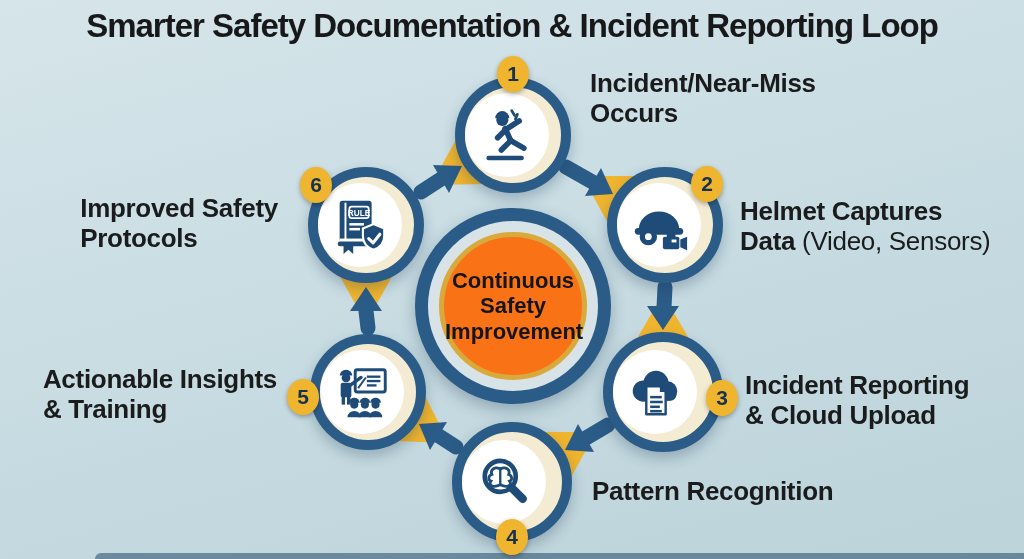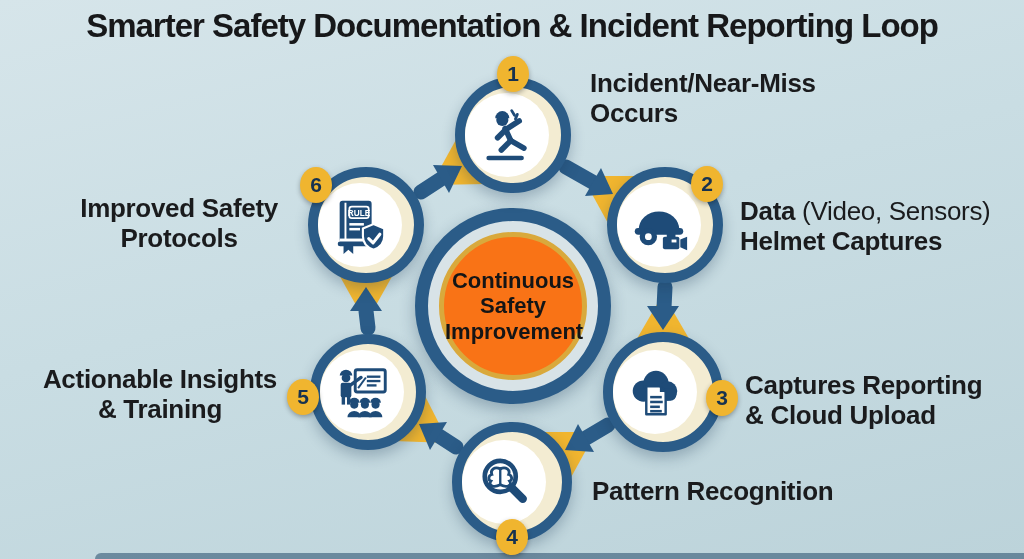--- a/index.html
+++ b/index.html
@@ -39,21 +39,21 @@
     box-shadow:0 6px 16px rgba(20,50,80,.3);
   }
   .center-gold{
     width:138px;height:138px;border:5px solid #d9a93c;border-radius:50%;
     background:#f97316;display:flex;align-items:center;justify-content:center;
   }
   .center-text{width:136px;text-align:center;font-size:22px;font-weight:bold;
     color:#141516;line-height:1.14;}
   .lbl{position:absolute;z-index:2;font-size:26px;font-weight:bold;
     color:#1a1b1d;line-height:1.17;letter-spacing:-0.3px;}
-  .lbl.r{text-align:center;}
+  .lbl.r{text-align:left;}
   .lbl .reg{font-weight:normal;}
   .bottom-strip{
     position:absolute;left:95px;right:0;bottom:0;height:6px;z-index:0;
     background:rgba(36,75,105,.55);border-top-left-radius:6px;
   }
   .icon{display:block;}
 </style>
 </head>
 <body>
 
@@ -237,25 +237,25 @@
   <div class="badge" style="left:706px;top:380px;">3</div>
   <div class="badge" style="left:496px;top:519px;">4</div>
   <div class="badge" style="left:287px;top:379px;">5</div>
   <div class="badge" style="left:300px;top:167px;">6</div>
 
   <div class="lbl" style="left:590px;top:68px;">
     <div>Incident/Near-Miss</div>
       <div>Occurs</div>
   </div>
   <div class="lbl" style="left:740px;top:196px;">
+    <div>Helmet Captures</div>
     <div><span>Data</span><span class="reg"> (Video, Sensors)</span></div>
-    <div>Helmet Captures</div>
   </div>
   <div class="lbl" style="left:745px;top:370px;">
-    <div>Captures Reporting</div>
+    <div>Incident Reporting</div>
       <div>&amp; Cloud Upload</div>
   </div>
   <div class="lbl" style="left:592px;top:476px;">
       <div>Pattern Recognition</div>
   </div>
   <div class="lbl r" style="right:747px;top:364px;">
     <div>Actionable Insights</div>
       <div>&amp; Training</div>
   </div>
   <div class="lbl r" style="right:746px;top:193px;">

